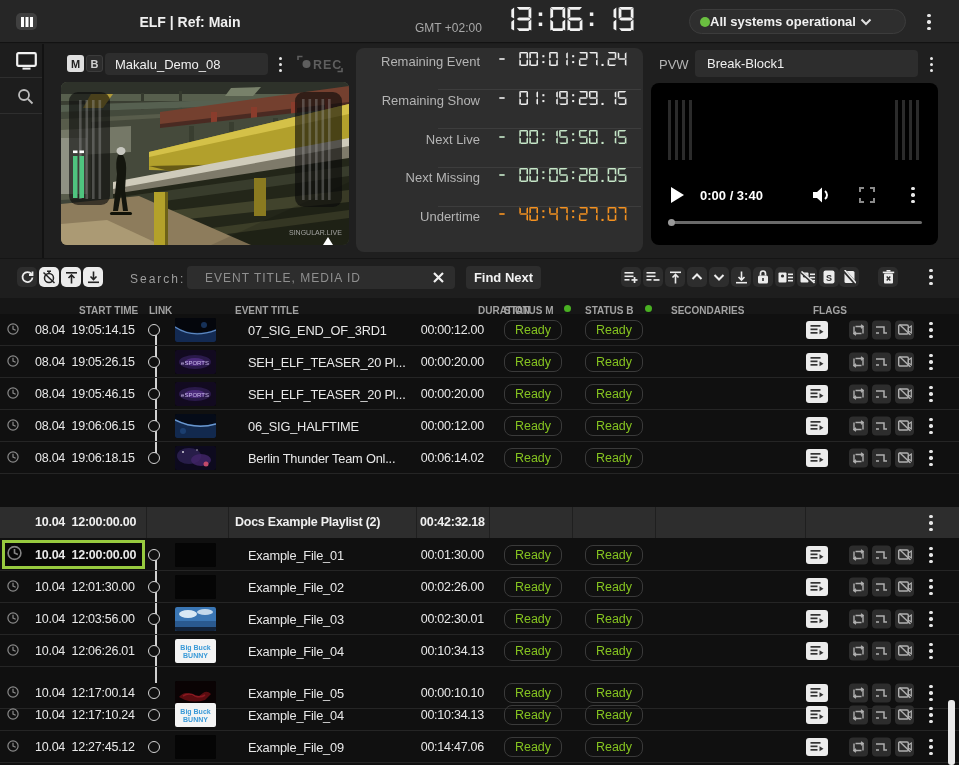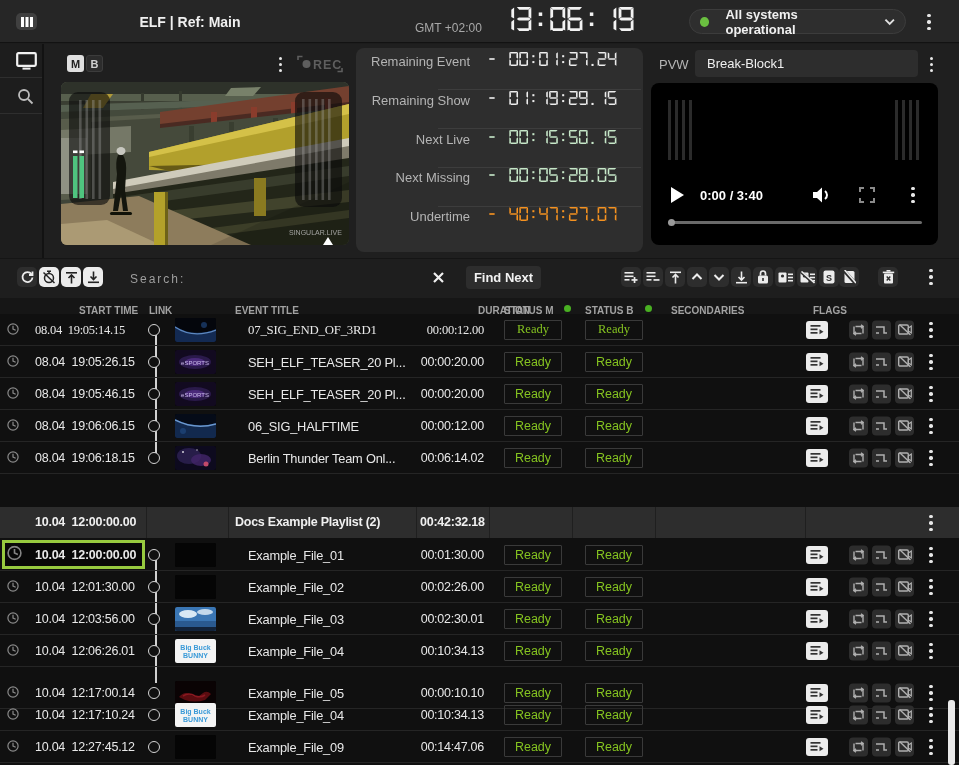--- a/index.html
+++ b/index.html
@@ -10,41 +10,41 @@
 .kebab { display:flex; flex-direction:column; align-items:center; justify-content:center; gap:3px; }
 .kebab i { width:3.5px; height:3.5px; border-radius:50%; background:#e8e8e8; }
 .kebab.sm i { width:3px; height:3px; gap:2px; }
 
 
 #topbar { left:0; top:0; width:959px; height:43px; background:#262626; border-bottom:1px solid #121212; }
 #tb-icon { left:16px; top:13px; width:21px; height:17px; background:#404040; border-radius:5px; display:flex; align-items:center; justify-content:center; }
 #tb-title { left:0; top:0; width:380px; height:43px; display:flex; align-items:center; justify-content:center; color:#f0f0f0; font-size:14px; font-weight:bold; }
 #tb-gmt { left:415px; top:21px; color:#a8a8a8; font-size:12px; }
 #tb-clock { left:499px; top:7px; }
-#tb-status { left:689px; top:9px; width:217px; height:25px; background:#2e2e2e; border:1px solid #3c3c3c; border-radius:14px; display:flex; align-items:center; gap:16px; padding:0 10px; }
+#tb-status { left:689px; top:9px; width:217px; height:25px; background:#2e2e2e; border:1px solid #3c3c3c; border-radius:14px; display:flex; align-items:center; gap:0; padding:0 10px; }
 #tb-status .dot { width:10px; height:10px; border-radius:50%; background:#6abf40; }
 #tb-status .txt { color:#f0f0f0; font-size:13px; font-weight:bold; }
 #tb-kebab { left:921px; top:14px; width:16px; height:16px; }
 
 
 #upper { left:0; top:44px; width:959px; height:214px; background:#1f1f1f; }
 #sidebar { left:0; top:44px; width:44px; height:214px; background:#1d1d1d; border-right:2px solid #121212; }
 .sep { background:#2e2e2e; }
 
 #mbadge { left:67px; top:55px; width:17px; height:17px; background:#e0e0e0; border-radius:3px; color:#222; font-size:11px; font-weight:bold; display:flex; align-items:center; justify-content:center; }
 #bbadge { left:86px; top:55px; width:17px; height:17px; background:#2c2c2c; border:1px solid #3c3c3c; border-radius:3px; color:#cfcfcf; font-size:11px; font-weight:bold; display:flex; align-items:center; justify-content:center; }
 #name-input { left:105px; top:53px; width:163px; height:22px; background:#2d2d2d; border-radius:4px; color:#f0f0f0; font-size:13px; display:flex; align-items:center; padding-left:10px; }
 #mb-kebab { left:274px; top:56px; width:12px; height:16px; }
 #rec { left:297px; top:55px; width:44px; height:17px; color:#5e5e5e; font-weight:bold; font-size:13px; letter-spacing:1px; }
 
 #preview { left:61px; top:82px; width:288px; height:163px; border-radius:6px; overflow:hidden; background:#222; }
 
 
 #timers { left:356px; top:48px; width:287px; height:204px; background:#2e2e2e; border-radius:8px; }
-.trow { position:absolute; left:2px; width:287px; height:25px; }
+.trow { position:absolute; left:12px; width:287px; height:25px; }
 .trow .lab { position:absolute; right:175px; top:50%; transform:translateY(-50%); color:#b4b4b4; font-size:13px; white-space:nowrap; }
 .tsep { position:absolute; left:82px; right:2px; height:1px; background:#3d3d3d; }
 
 
 #pvw-lab { left:659px; top:57px; color:#b4b4b4; font-size:13px; }
 #pvw-input { left:695px; top:50px; width:223px; height:27px; background:#2d2d2d; border-radius:4px; color:#f0f0f0; font-size:13px; display:flex; align-items:center; padding-left:12px; }
 #pvw-kebab { left:925px; top:55px; width:12px; height:18px; }
 #player { left:651px; top:83px; width:287px; height:162px; background:#000; border-radius:8px; }
 .pbars { position:absolute; display:flex; gap:4px; }
 .pbars i { width:3px; height:60px; background:#2b2b2b; }
@@ -64,21 +64,21 @@
 
 #table { left:0; top:298px; width:959px; height:467px; background:#101010; }
 #thead { position:absolute; left:0; top:0; width:959px; height:16px; background:#161616; color:#a2a2a2; font-size:10px; }
 #thead span { position:absolute; top:7px;font-weight:bold; }
 .hdot { position:absolute; width:7px; height:7px; border-radius:50%; background:#49b022; top:8px; }
 .row { position:absolute; left:0; width:959px; height:32px; border-bottom:1px solid #252525; }
 .cell-time { position:absolute; left:35px; top:50%; transform:translateY(-50%); color:#e8e8e8; font-size:12.5px; letter-spacing:-0.25px; }
 .cell-title { position:absolute; left:248px; top:50%; transform:translateY(-50%); color:#e8e8e8; font-size:12.8px; letter-spacing:-0.2px; }
 .cell-dur { position:absolute; right:475px; top:50%; transform:translateY(-50%); color:#e8e8e8; font-size:12.5px; letter-spacing:-0.25px; }
 .thumb { position:absolute; left:175px; top:50%; transform:translateY(-50%); width:41px; height:24px; border-radius:2px; overflow:hidden; background:#000; }
-.ready { position:absolute; top:50%; transform:translateY(-50%); width:58px; height:20px; border:1px solid #3a3a3a; border-radius:1px; color:#85c320; font-size:12.5px; display:flex; align-items:center; justify-content:center; }
+.ready { position:absolute; top:50%; transform:translateY(-50%); width:58px; height:20px; border:1px solid #3a3a3a; border-radius:8px; color:#85c320; font-size:12.5px; display:flex; align-items:center; justify-content:center; }
 .r1 { left:504px; } .r2 { left:585px; }
 .flagbtn { position:absolute; left:806px; top:50%; transform:translateY(-50%); width:22px; height:18px; background:#ececec; border-radius:3px; display:flex; align-items:center; justify-content:center; }
 .act { position:absolute; top:50%; transform:translateY(-50%); width:19px; height:19px; background:#2d2d2d; border-radius:4px; display:flex; align-items:center; justify-content:center; }
 .a1 { left:849px; } .a2 { left:872px; } .a3 { left:895px; }
 .rkebab { position:absolute; left:925px; top:8px; width:12px; height:16px; }
 .clockico { position:absolute; left:7px; top:50%; transform:translateY(-50%); }
 .linkc { position:absolute; left:147.5px; top:50%; transform:translateY(-50%); width:12px; height:12px; border:1.6px solid #d4d4d4; border-radius:50%; background:#101010; }
 .linkline { position:absolute; left:155px; width:1.5px; background:#d0d0d0; }
 
 #gaprow { position:absolute; left:2px; top:176px; width:955px; height:33px; border:1px dashed #f57f17; color:#f59a23; }
@@ -193,20 +193,21 @@
   <div class="abs" style="left:17px; top:88px;">
     <svg width="17" height="17" viewBox="0 0 17 17">
         <circle cx="7" cy="7" r="5" fill="none" stroke="#bdbdbd" stroke-width="1.8"></circle>
         <line x1="11" y1="11" x2="15.5" y2="15.5" stroke="#bdbdbd" stroke-width="1.8"></line>
       </svg>
   </div>
   <div class="abs sep" style="left:0; top:113px; width:42px; height:1px;"></div>
 
   <div id="mbadge" class="abs">M</div>
   <div id="bbadge" class="abs">B</div>
+  <div id="name-input" class="abs">Makalu_Demo_08</div>
   <div id="mb-kebab" class="abs kebab sm">
       <i></i>
       <i></i>
       <i></i>
     </div>
   <div id="rec" class="abs"><svg width="46" height="18" viewBox="0 0 46 18">
         <g stroke="#5e5e5e" stroke-width="1.6" fill="none">
           <path d="M1 5 V1.5 H5.5"></path>
           <path d="M45 13 V16.5 H40.5"></path>
         </g>
@@ -847,20 +848,21 @@
         <path d="M6.5 4 L6.5 12.5 M3.5 7 L6.5 4 L9.5 7" stroke="#222" stroke-width="1.6" fill="none"></path>
       </svg>
     </div>
   <div class="tbtn lite" style="left:83px;">
       <svg width="13" height="13" viewBox="0 0 13 13">
         <rect x="1" y="10.5" width="11" height="1.6" fill="#222"></rect>
         <path d="M6.5 0.5 L6.5 8.5 M3.5 5.5 L6.5 8.5 L9.5 5.5" stroke="#222" stroke-width="1.6" fill="none"></path>
       </svg>
     </div>
   <div id="search-lab" class="abs">Search:</div>
+  <div id="search-input" class="abs">EVENT TITLE, MEDIA ID</div>
   <svg class="abs" style="left:432px; top:271px;" width="13" height="13" viewBox="0 0 13 13">
       <path d="M2 2 L11 11 M11 2 L2 11" stroke="#f0f0f0" stroke-width="2.2"></path>
     </svg>
   <div id="find-next" class="abs">Find Next</div>
   <div id="rtb">
       <div class="tbtn" style="left:621px;">
         <svg width="14" height="14" viewBox="0 0 14 14">
           <g fill="#ececec">
             <rect x="0.5" y="2" width="9" height="1.6"></rect>
             <rect x="0.5" y="5.5" width="9" height="1.6"></rect>
@@ -966,21 +968,21 @@
       <span style="left:504px;">STATUS M</span>
         <span class="hdot" style="left:564px;"></span>
       <span style="left:585px;">STATUS B</span>
         <span class="hdot" style="left:645px;"></span>
       <span style="left:671px;">SECONDARIES</span>
       <span style="left:813px;">FLAGS</span>
     </div>
     <div id="rows">
         <div class="linkline" style="top:32px; height:128px;"></div>
         <div class="linkline" style="top:257px; height:128px;"></div>
-        <div class="row" style="top:16px;font-family:Liberation Serif, serif;">
+        <div class="row" style="top:16px;">
           <span class="clockico"><svg width="12" height="12" viewBox="0 0 12 12">
               <circle cx="6" cy="6" r="5.1000000000000005" fill="none" stroke="#8a8a8a" stroke-width="1.2"></circle>
               <path d="M6 2.7 V6 L8.7 7.199999999999999" stroke="#8a8a8a" stroke-width="1.2" fill="none"></path>
             </svg></span>
           <span class="cell-time">08.04&nbsp;&nbsp;19:05:14.15</span>
           <span class="linkc"></span>
           <span class="thumb"><svg width="41" height="24" viewBox="0 0 41 24">
               <rect width="41" height="24" fill="#04060c"></rect>
               <path d="M0 8 Q18 20 41 11 L41 24 L0 24 Z" fill="#132a52"></path>
               <path d="M0 9 Q18 21 41 12" stroke="#5c88c0" stroke-width="1.2" fill="none"></path>

